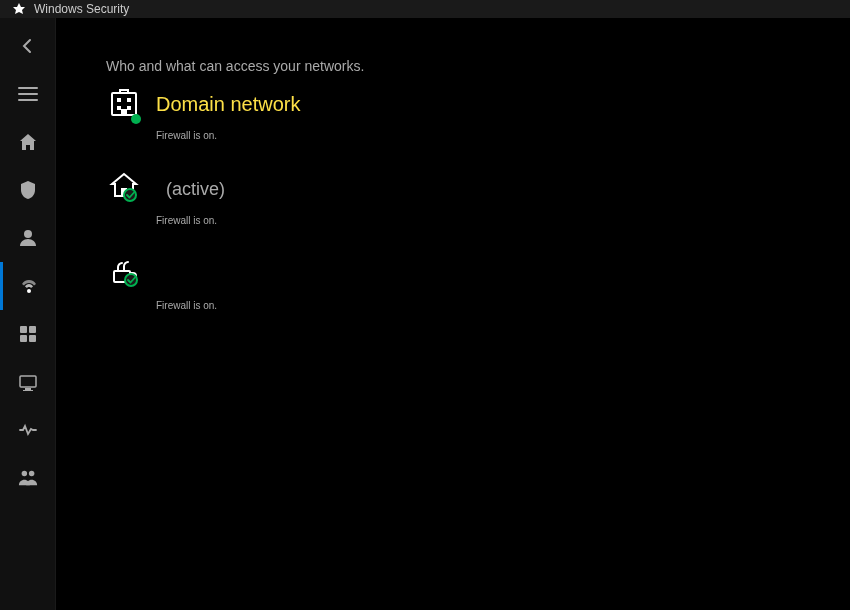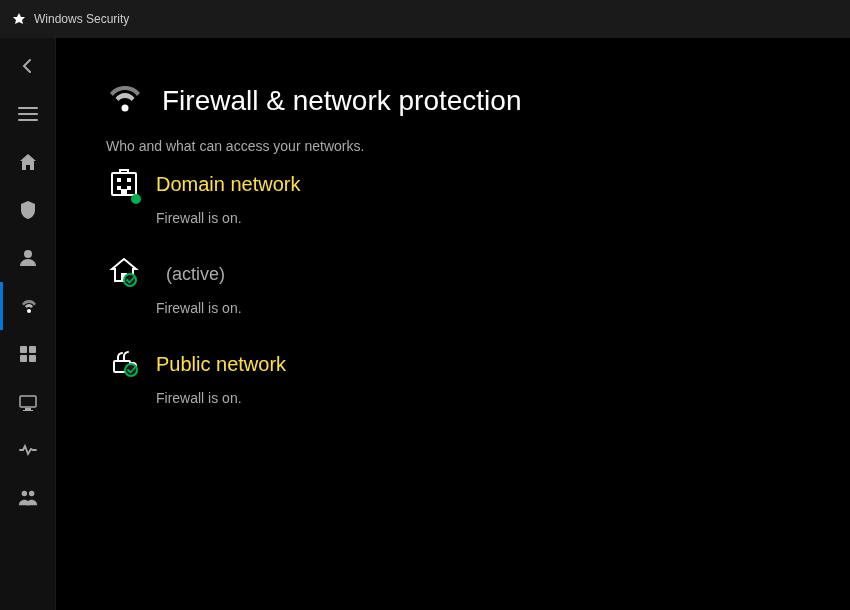--- a/index.html
+++ b/index.html
@@ -11,21 +11,21 @@
       color: #fff;
       font-family: 'Segoe UI', Arial, sans-serif;
       overflow: hidden;
       display: flex;
       flex-direction: column;
     }
 
     
     .titlebar {
       background: #1a1a1a;
-      height: 38px;
+      height: 18px;
       display: flex;
       align-items: center;
       padding: 0 12px;
       flex-shrink: 0;
     }
 
     .titlebar-icon {
       width: 14px;
       height: 14px;
       margin-right: 8px;
@@ -140,21 +140,21 @@
     }
 
     .network-item-active {
       font-size: 18px;
       color: #aaa;
       margin-left: 10px;
       font-weight: 300;
     }
 
     .network-item-status {
-      font-size: 14px;
+      font-size: 10px;
       color: #aaa;
       margin-left: 50px;
     }
 
     .green-badge {
       display: inline-block;
       width: 10px;
       height: 10px;
       background: #00b050;
       border-radius: 50%;
@@ -254,31 +254,20 @@
         <circle cx="15" cy="5" r="3"></circle>
         <path d="M1 18C1 14.5 3.7 12 7 12C10.3 12 13 14.5 13 18H1Z"></path>
         <path d="M9 18C9 14.5 11.7 12 15 12C18.3 12 21 14.5 21 18H9Z"></path>
       </svg>
     </div>
 
   </div>
 
   <div class="main-content">
 
-    <div class="page-header">
-      <div class="page-header-icon">
-        
-        <svg width="38" height="38" viewBox="0 0 38 38" fill="white">
-          <path d="M19 8C13 8 7.5 10.5 4 15L7 18C9.5 14.5 14 12 19 12C24 12 28.5 14.5 31 18L34 15C30.5 10.5 25 8 19 8Z" opacity="0.5"></path>
-          <path d="M19 15C15 15 11.5 17 9.5 20L12.5 23C14 21 16.3 20 19 20C21.7 20 24 21 25.5 23L28.5 20C26.5 17 23 15 19 15Z" opacity="0.75"></path>
-          <circle cx="19" cy="30" r="3.5"></circle>
-        </svg>
-      </div>
-      <h1 class="page-title">Firewall &amp; network protection</h1>
-    </div>
 
     <p class="page-subtitle">Who and what can access your networks.</p>
 
     <div class="network-item">
       <div class="network-item-header">
         <div class="network-item-icon">
           <span class="icon-container">
             <svg width="32" height="32" viewBox="0 0 32 32" fill="white">
               <rect x="4" y="8" width="24" height="22" rx="1" fill="none" stroke="white" stroke-width="2"></rect>
               <rect x="9" y="13" width="4" height="4" fill="white"></rect>
@@ -322,19 +311,18 @@
               <rect x="6" y="16" width="16" height="11" rx="1" fill="none" stroke="white" stroke-width="2"></rect>
               <path d="M22 18H25C26.7 18 28 19.3 28 21C28 22.7 26.7 24 25 24H22" fill="none" stroke="white" stroke-width="2"></path>
               <path d="M10 16V12C10 10 12 8 14 8" fill="none" stroke="white" stroke-width="2" stroke-linecap="round"></path>
               <path d="M16 16V11C16 9 18 7 20 7" fill="none" stroke="white" stroke-width="2" stroke-linecap="round"></path>
               <circle cx="23" cy="25" r="6" fill="#1a1a1a"></circle>
               <circle cx="23" cy="25" r="6" fill="none" stroke="#00b050" stroke-width="2"></circle>
               <path d="M20 25L22.5 27.5L27 22.5" stroke="#00b050" stroke-width="1.8" fill="none" stroke-linecap="round" stroke-linejoin="round"></path>
             </svg>
           </span>
         </div>
-        <span class="network-item-title">Public network</span>
       </div>
       <p class="network-item-status">Firewall is on.</p>
     </div>
 
   </div>
 </div>
 
 </body></html>

